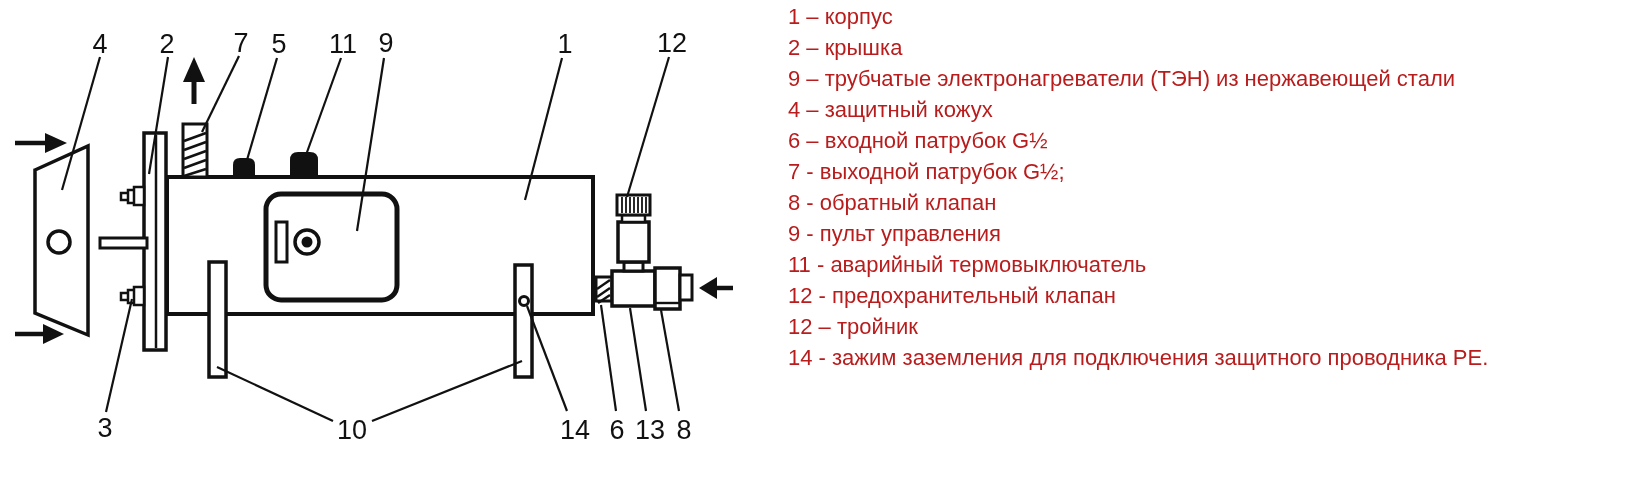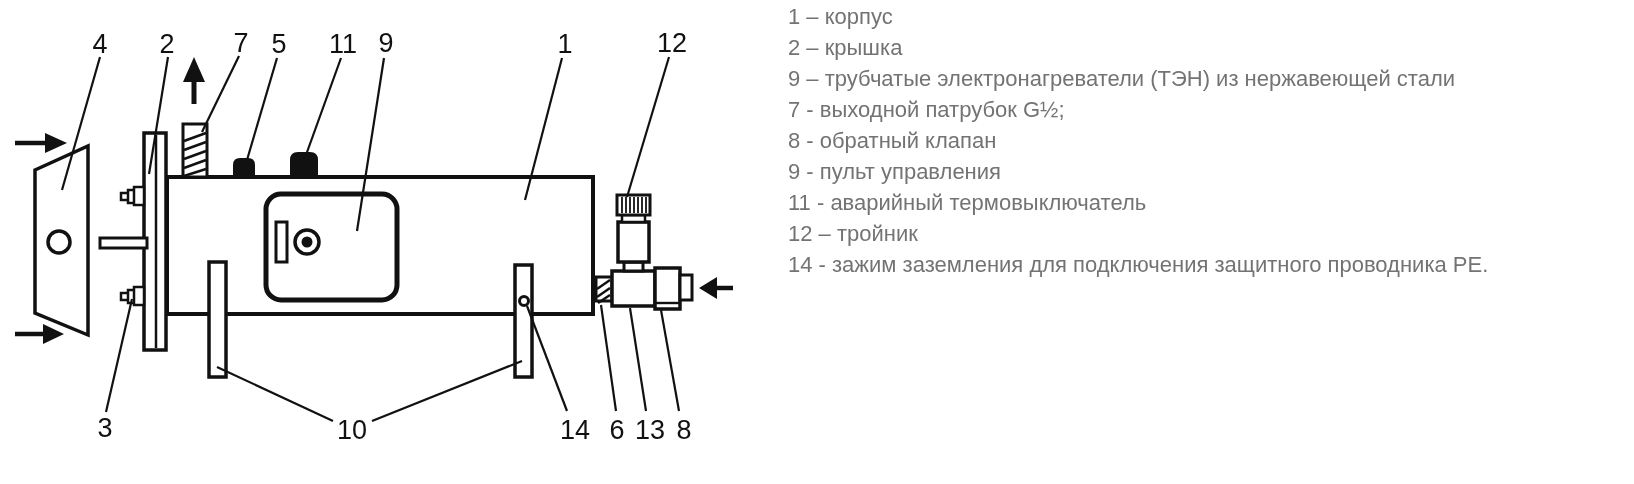--- a/index.html
+++ b/index.html
@@ -18,21 +18,21 @@
   }
   .callout {
     font-family: "Liberation Sans", sans-serif;
     font-size: 27px;
     fill: #111111;
   }
   .legend {
     position: absolute;
     left: 788px;
     top: 1px;
-    color: #737373;
+    color: #b91c1c;
     font-size: 22px;
     line-height: 31px;
     white-space: nowrap;
   }
   .legend-line { height: 31px; }
 </style>
 </head>
 <body>
 
 <div class="stage">
@@ -177,21 +177,24 @@
       <text class="callout" x="617" y="439">6</text>
       <text class="callout" x="650" y="439">13</text>
       <text class="callout" x="684" y="439">8</text>
     </g>
   </svg>
 
   <div class="legend">
     <div class="legend-line">1 – корпус</div>
     <div class="legend-line">2 – крышка</div>
     <div class="legend-line">9 – трубчатые электронагреватели (ТЭН) из нержавеющей стали</div>
+    <div class="legend-line">4 – защитный кожух</div>
+    <div class="legend-line">6 – входной патрубок G½</div>
     <div class="legend-line">7 - выходной патрубок G½;</div>
     <div class="legend-line">8 - обратный клапан</div>
     <div class="legend-line">9 - пульт управления</div>
     <div class="legend-line">11 - аварийный термовыключатель</div>
+    <div class="legend-line">12 - предохранительный клапан</div>
     <div class="legend-line">12 – тройник</div>
     <div class="legend-line">14 - зажим заземления для подключения защитного проводника PE.</div>
   </div>
 
 </div>
 
 </body></html>

